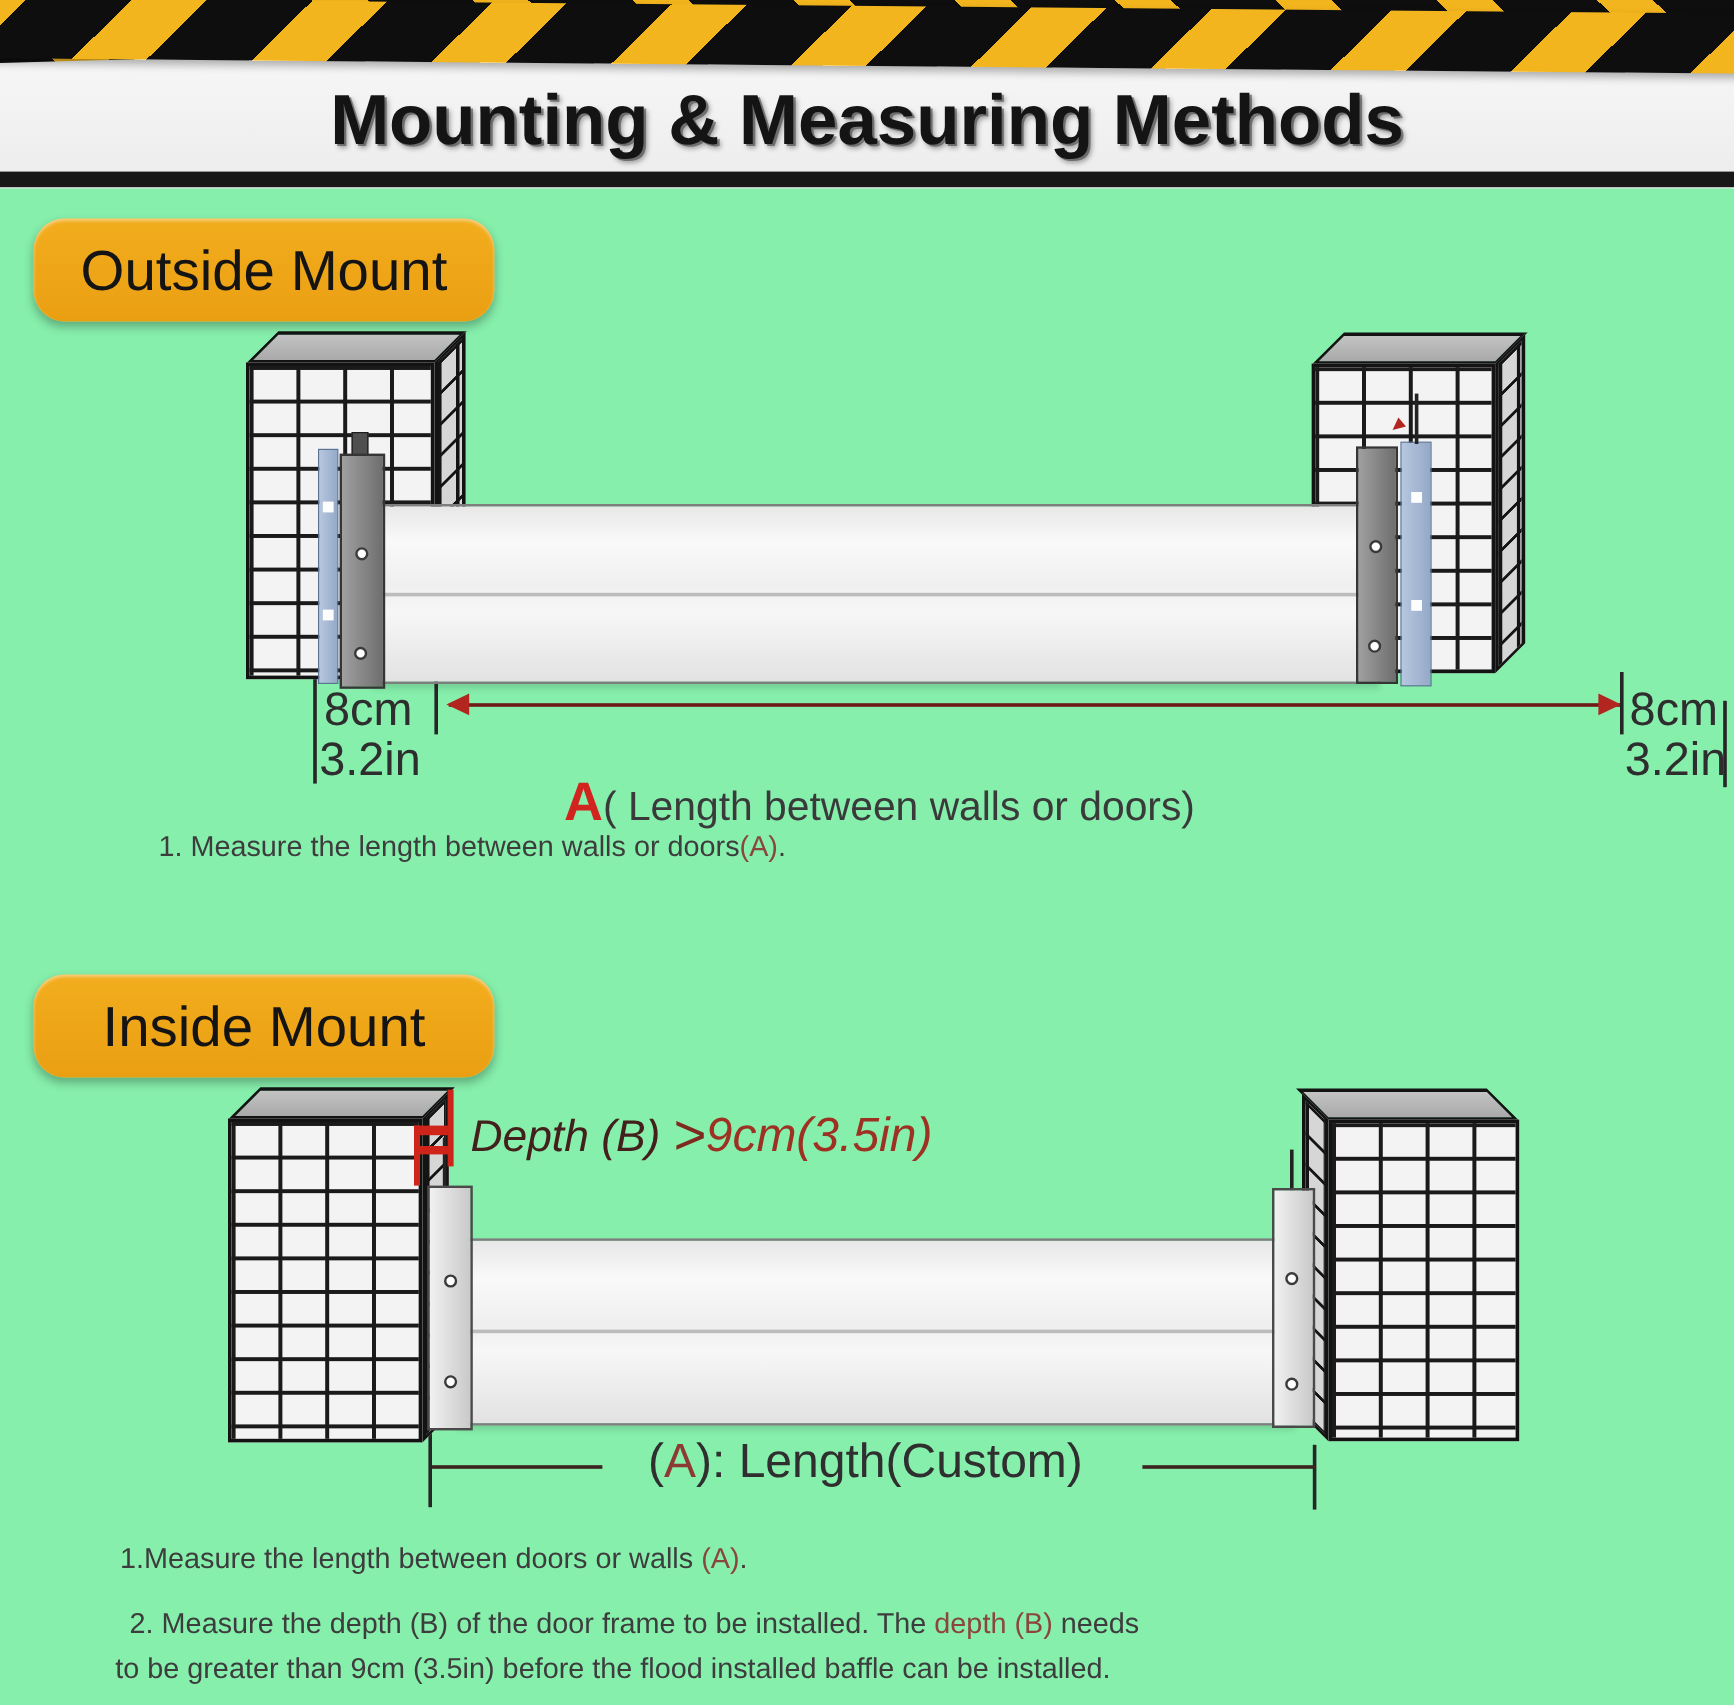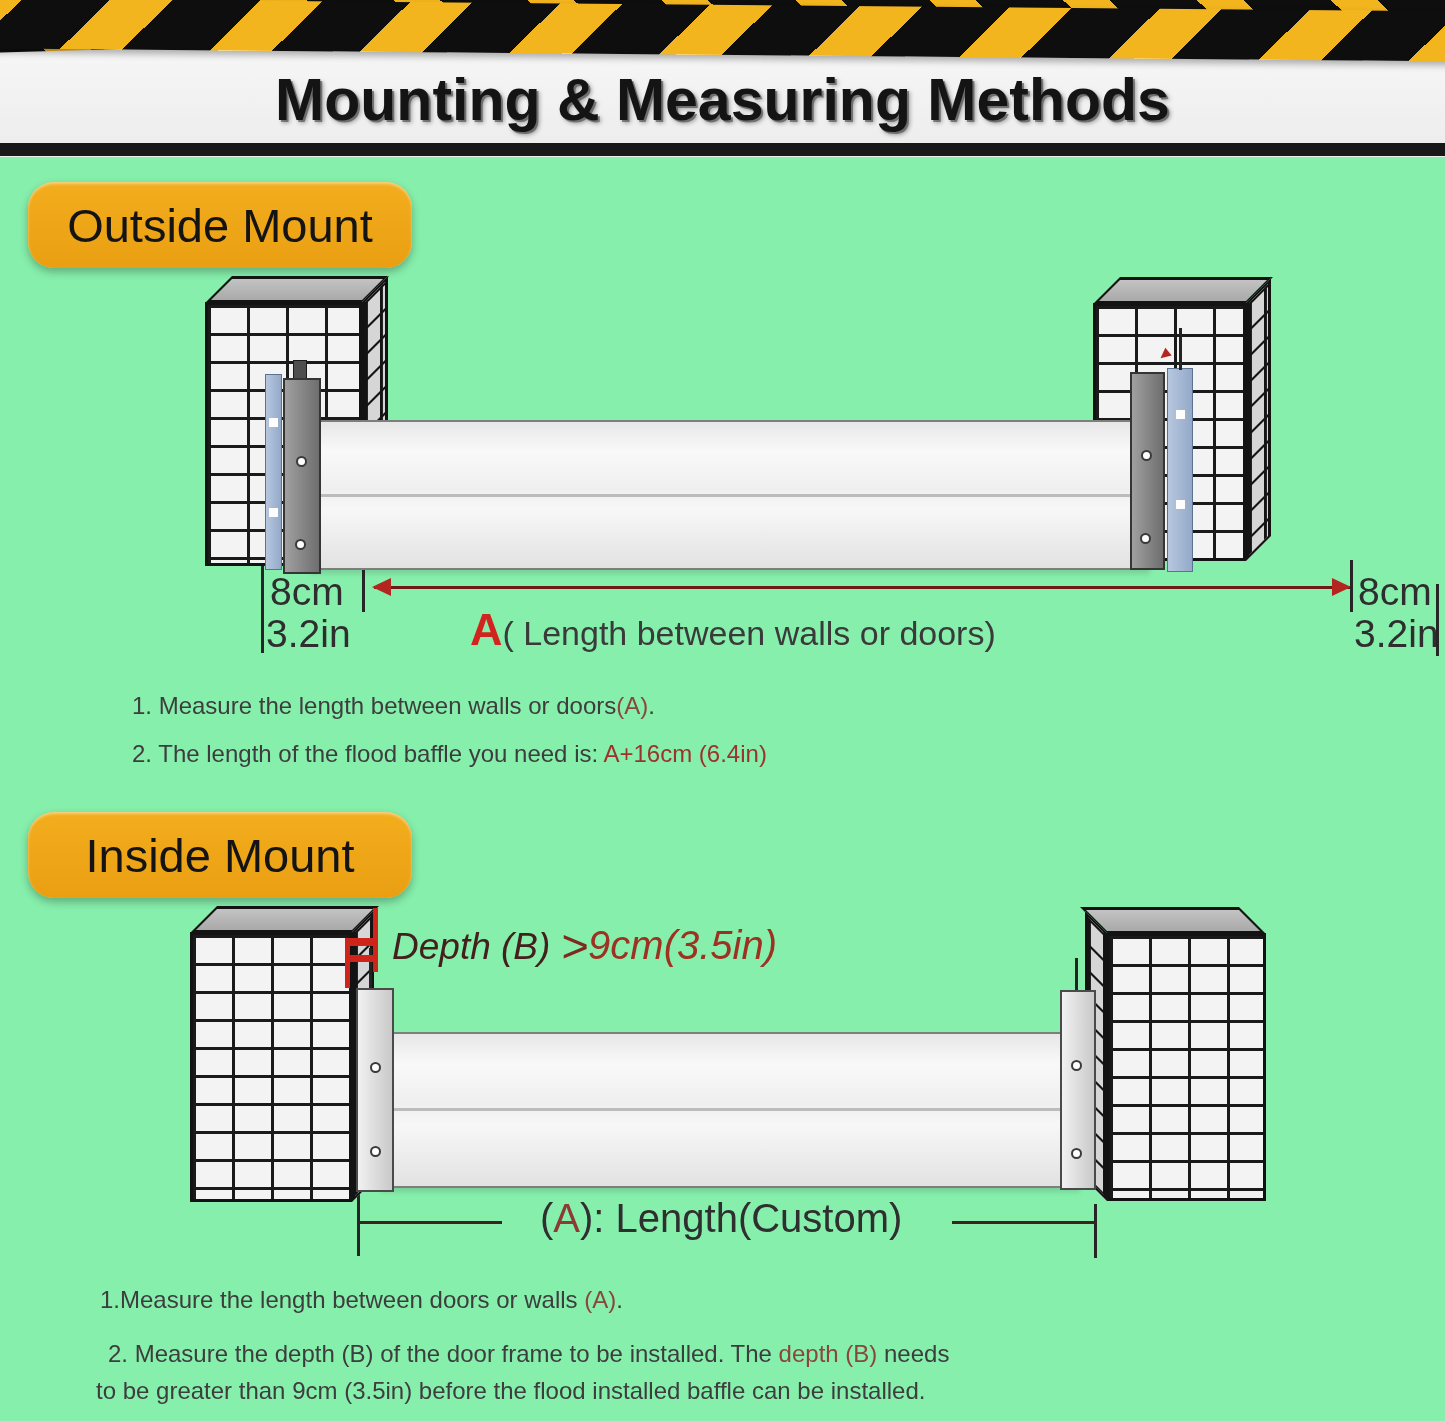--- a/index.html
+++ b/index.html
@@ -61,21 +61,21 @@
   .vline{position:absolute;background:#262626;width:3px;}
   .dimline{position:absolute;height:3px;background:var(--dim-red,#6E1B17);}
   .dimline-dark{position:absolute;height:3px;background:#3c2320;}
   .ah{position:absolute;width:0;height:0;}
   .ah-left{border-top:9px solid transparent;border-bottom:9px solid transparent;border-right:19px solid #B3251F;}
   .ah-right{border-top:9px solid transparent;border-bottom:9px solid transparent;border-left:19px solid #B3251F;}
   .dim-text{position:absolute;font-size:39px;color:#2e2e2e;white-space:nowrap;}
   .step{position:absolute;font-size:24px;color:#3d3d3d;white-space:nowrap;}
   .em-a{color:#8A453F;}
   .em-red{color:#9B322C;}
-  .span-label{position:absolute;white-space:nowrap;font-size:34px;color:#3a3a3a;}
+  .span-label{position:absolute;white-space:nowrap;font-size:34px;color:#3a3a3a;margin-top:38px;}
   .span-label .big-a{font-size:45px;font-weight:bold;color:#D2241E;}
   .depth-label{position:absolute;white-space:nowrap;font-size:37px;color:#43201C;font-style:italic;}
   .depth-label .gt{font-size:47px;color:#7E2A1E;vertical-align:-3px;}
   .depth-label .val{color:#9D3122;font-size:40px;}
   .len-label{position:absolute;white-space:nowrap;font-size:40px;color:#2f2f2f;}
   .len-label .a-red{color:#8C3A33;}
 </style>
 </head>
 <body>
 
@@ -133,23 +133,20 @@
   <div class="dim-text" style="left:1358px;top:570px;">8cm</div>
   <div class="dim-text" style="left:1354px;top:612px;">3.2in</div>
   <div class="vline" style="left:1436px;top:584px;height:72px;"></div>
   <div class="span-label" style="left:470px;top:604px;">
     <span class="big-a">A</span><span>( Length between walls or doors)</span>
   </div>
 
   <div class="step" style="left:132px;top:692px;">
     <span>1. Measure the length between walls or doors</span><span class="em-a">(A)</span><span>.</span>
   </div>
-  <div class="step" style="left:132px;top:740px;">
-    <span>2. The length of the flood baffle you need is: </span><span class="em-red">A+16cm (6.4in)</span><span></span>
-  </div>
 
   <div class="badge" style="left:28px;top:812px;">
     <span>Inside Mount</span>
   </div>
 
   <div class="depth-label" style="left:392px;top:918px;">
     <span>Depth (B) </span><span class="gt">&gt;</span><span class="val">9cm(3.5in)</span>
   </div>
 
   <div class="face top-face" style="left:190px;top:906px;width:162px;height:27px;transform:skewX(-45deg);transform-origin:0 100%;z-index:1;"></div>

